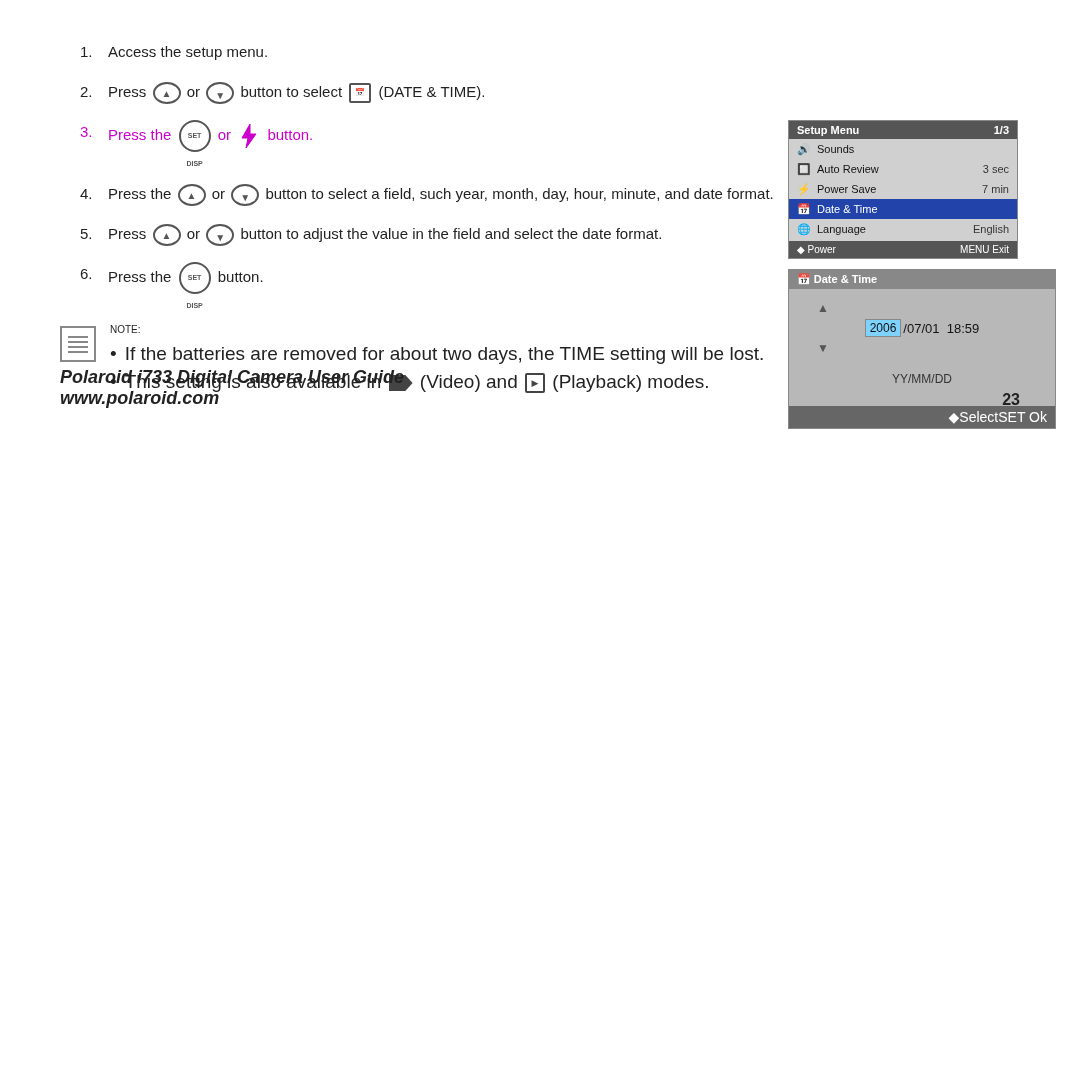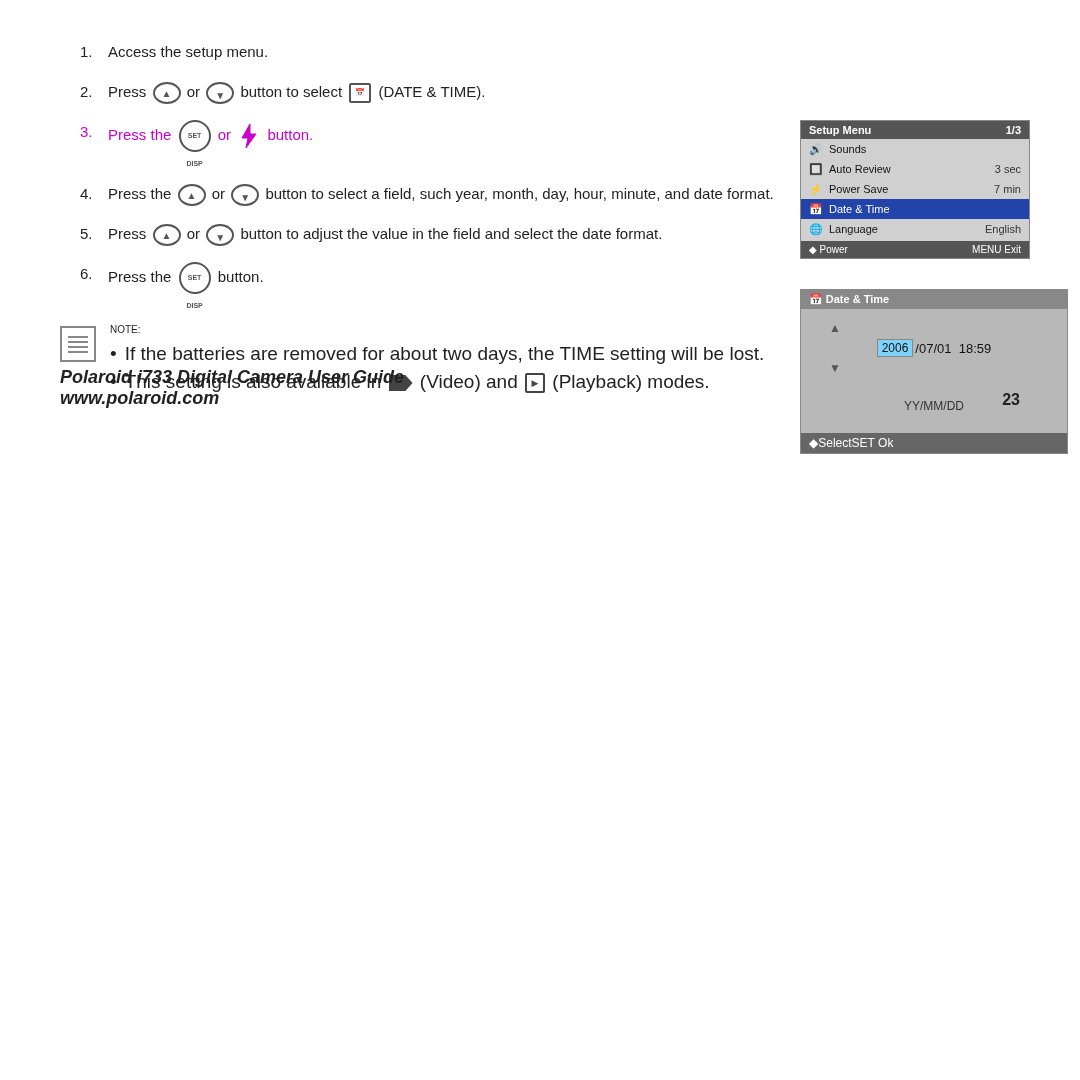--- a/index.html
+++ b/index.html
@@ -215,25 +215,24 @@
     }
     .footer-right {
       font-size: 16px;
       font-weight: bold;
     }
 
     
     .screenshots {
       position: absolute;
       top: 120px;
-      right: 50px;
+      right: 62px;
       width: 230px;
       display: flex;
       flex-direction: column;
-      gap: 20px;
     }
 
     
     .screen-box {
       border: 1px solid #888;
       background: #d0d0d0;
       font-size: 11px;
       color: #111;
       width: 230px;
     }
@@ -327,30 +326,30 @@
     }
     .date-down-arrow {
       text-align: left;
       padding-left: 20px;
       color: #555;
       font-size: 12px;
     }
     .date-format {
       text-align: center;
       font-size: 12px;
-      margin-top: 24px;
+      margin-top: 17px;
       color: #333;
     }
     .screen-footer2 {
       background: #666;
       color: #fff;
       padding: 3px 8px;
       display: flex;
-      justify-content: flex-start;
-      font-size: 12px;
+      justify-content: flex-end;
+      font-size: 14px;
       margin-top: 8px;
     }
 
     
     .icon-video {
       display: inline-block;
       vertical-align: middle;
       width: 24px;
       height: 16px;
       background: #444;

